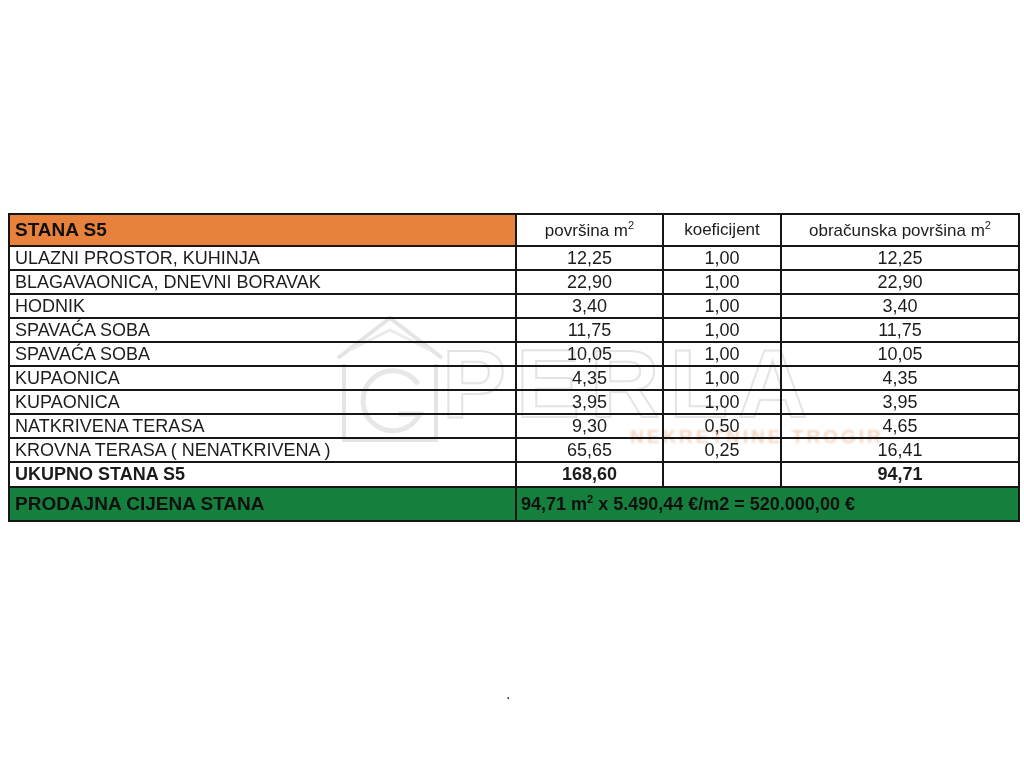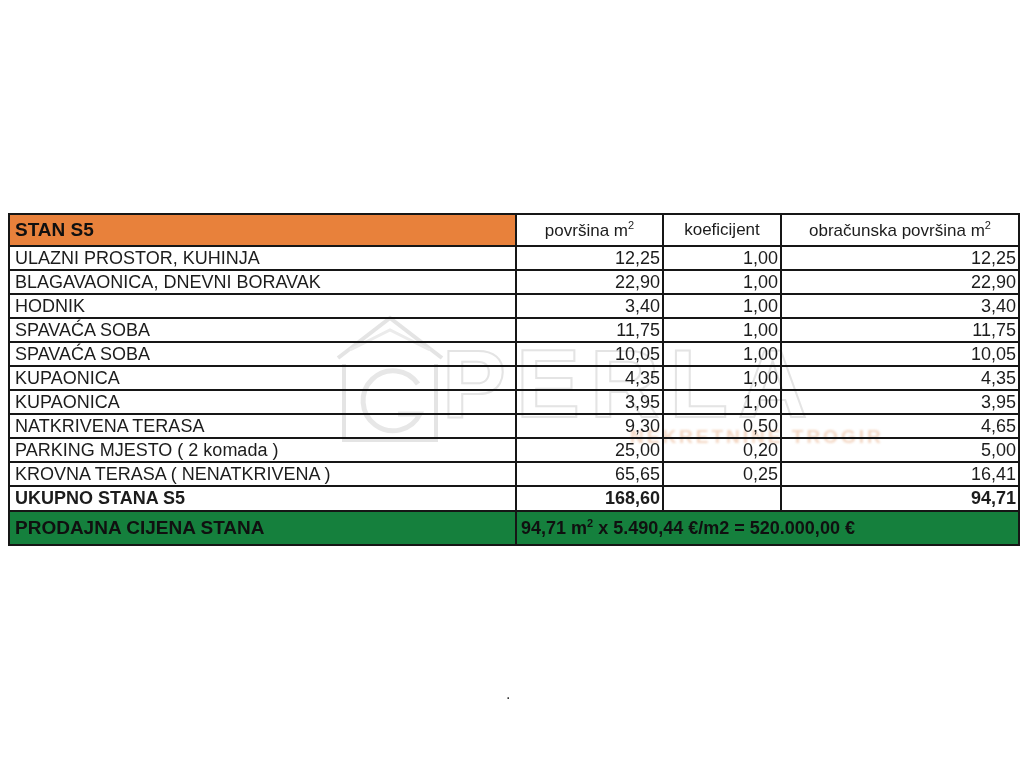--- a/index.html
+++ b/index.html
@@ -86,21 +86,21 @@
   tr.r-header td { height: 28px; }
   tr.r-data td   { height: 22px; }
   tr.r-total td  { height: 23px; }
   tr.r-price td  { height: 30px; }
 
   td.name-cell {
     text-align: left;
     padding: 0 4px 0 5px;
   }
   td.num-cell {
-    text-align: right;
+    text-align: center;
     padding: 0 2px;
   }
   td.title-cell {
     background: #e8813b;
     font-weight: bold;
     font-size: 19px;
     padding-left: 5px;
     color: #101010;
   }
   td.head-col {
@@ -167,21 +167,21 @@
 
   <table class="doc-table">
     <colgroup>
       <col class="col-name">
         <col class="col-area">
         <col class="col-coef">
         <col class="col-calc">
     </colgroup>
     <tbody>
       <tr class="r-header">
-        <td class="title-cell">STAN S5</td>
+        <td class="title-cell">STANA S5</td>
         <td class="head-col"><span>površina m</span><sup>2</sup></td>
         <td class="head-col">koeficijent</td>
         <td class="head-col"><span>obračunska površina m</span><sup>2</sup></td>
       </tr>
 
       <tr class="r-data">
         <td class="name-cell">ULAZNI PROSTOR, KUHINJA</td>
         <td class="num-cell">12,25</td>
         <td class="num-cell">1,00</td>
         <td class="num-cell">12,25</td>
@@ -220,26 +220,20 @@
         <td class="name-cell">KUPAONICA</td>
         <td class="num-cell">3,95</td>
         <td class="num-cell">1,00</td>
         <td class="num-cell">3,95</td>
       </tr>
       <tr class="r-data">
         <td class="name-cell">NATKRIVENA TERASA</td>
         <td class="num-cell">9,30</td>
         <td class="num-cell">0,50</td>
         <td class="num-cell">4,65</td>
-      </tr>
-      <tr class="r-data">
-        <td class="name-cell">PARKING MJESTO ( 2 komada )</td>
-        <td class="num-cell">25,00</td>
-        <td class="num-cell">0,20</td>
-        <td class="num-cell">5,00</td>
       </tr>
       <tr class="r-data">
         <td class="name-cell">KROVNA TERASA ( NENATKRIVENA )</td>
         <td class="num-cell">65,65</td>
         <td class="num-cell">0,25</td>
         <td class="num-cell">16,41</td>
       </tr>
 
       <tr class="r-total">
         <td class="name-cell">UKUPNO STANA S5</td>

